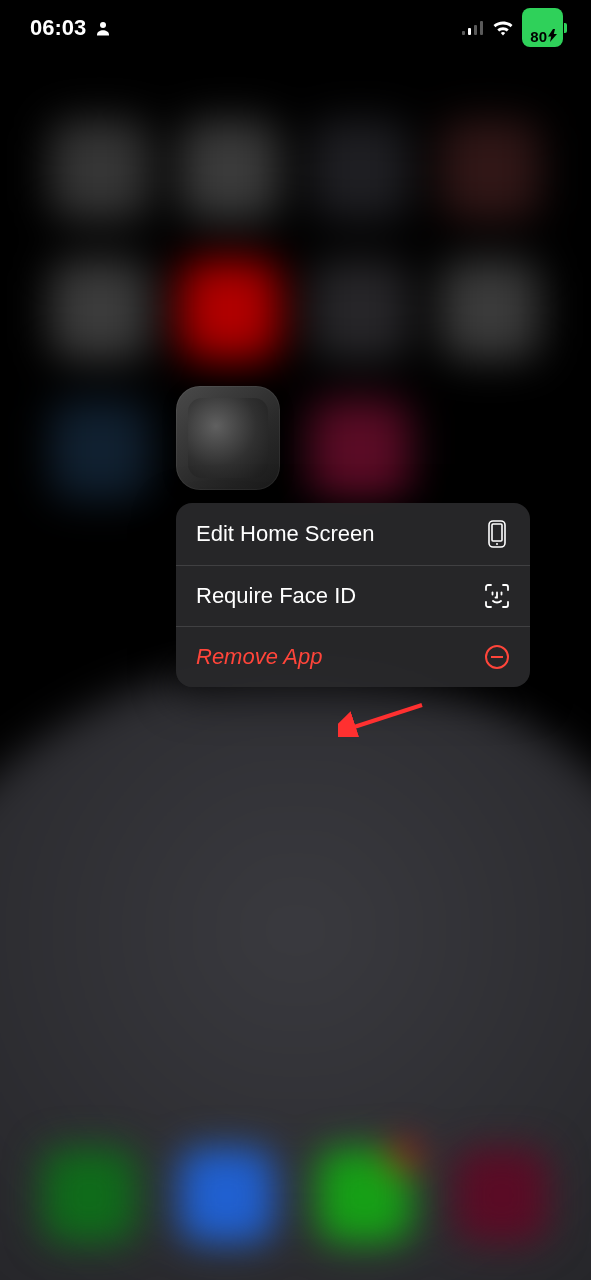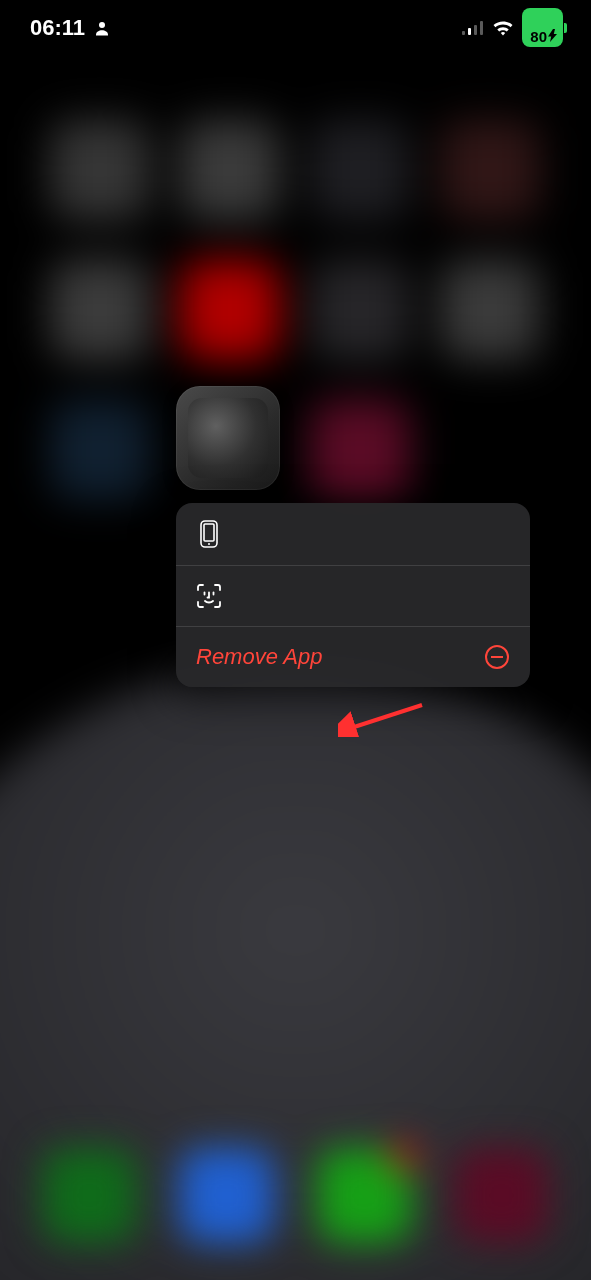--- a/index.html
+++ b/index.html
@@ -145,21 +145,21 @@
 <div class="moon"></div>
 <div class="dock-blur">
   <div class="dapp phone"></div>
     <div class="dapp safari"></div>
     <div class="dapp msg"></div>
     <div class="dapp music"></div>
 </div>
 
 <div class="status-bar">
   <div class="status-left">
-    <span class="time">06:11</span>
+    <span class="time">06:03</span>
     <span class="profile-icon">
       <svg width="18" height="18" viewBox="0 0 24 24" fill="#fff">
           <circle cx="12" cy="8" r="4"></circle>
           <path d="M4 21c0-4 4-6 8-6s8 2 8 6v1H4z"></path>
         </svg>
     </span>
   </div>
   <div class="status-right">
     <span class="signal">
       <svg width="22" height="14" viewBox="0 0 22 14">
@@ -185,31 +185,33 @@
       </span>
     </span>
   </div>
 </div>
 
 <div class="focused-app"></div>
 
 <div class="context-menu">
 
   <div class="menu-item">
+    <span>Edit Home Screen</span>
     <span class="menu-icon">
       <svg width="18" height="28" viewBox="0 0 18 28" fill="none" stroke="#fff" stroke-width="1.6">
         <rect x="1" y="1" width="16" height="26" rx="4"></rect>
         <rect x="4" y="4" width="10" height="17" rx="1"></rect>
         <circle cx="9" cy="24" r="1" fill="#fff" stroke="none"></circle>
       </svg>
     </span>
   </div>
 
 
   <div class="menu-item">
+    <span>Require Face ID</span>
     <span class="menu-icon">
       <svg width="26" height="26" viewBox="0 0 26 26" fill="none" stroke="#fff" stroke-width="1.8" stroke-linecap="round">
         <path d="M2 7V4a2 2 0 0 1 2-2h3"></path>
           <path d="M19 2h3a2 2 0 0 1 2 2v3"></path>
         <path d="M24 19v3a2 2 0 0 1-2 2h-3"></path>
           <path d="M7 24H4a2 2 0 0 1-2-2v-3"></path>
         <path d="M8.5 9.5v2"></path>
           <path d="M17.5 9.5v2"></path>
         <path d="M13 9.5v5h-1.5"></path>
         <path d="M9 18c1 1 2.5 1.5 4 1.5s3-.5 4-1.5"></path>

